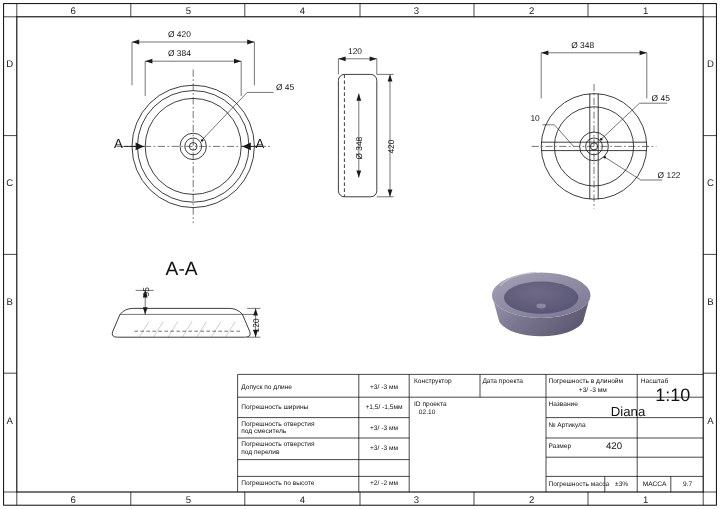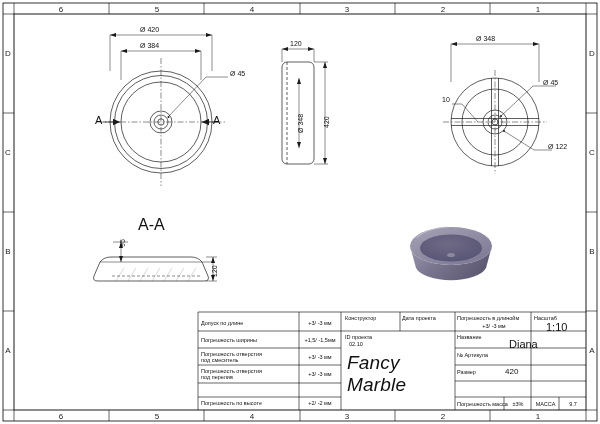--- a/index.html
+++ b/index.html
@@ -68,21 +68,21 @@
     color: #111;
     letter-spacing: 0.2px;
   }
   .modelname {
     position: absolute;
     font-size: 11px;
     color: #111;
   }
   .scaleval {
     position: absolute;
-    font-size: 11px;
+    font-size: 15px;
     color: #111;
   }
   .bigval {
     position: absolute;
     font-size: 8px;
     color: #111;
   }
   .render-wrap {
     position: absolute;
     left: 405px;
@@ -400,16 +400,14 @@
   <div class="tb-cell" style="left:510px; top:352px;"></div>
 
   <div class="tb-cell" style="left:457px; top:369px;">Размер</div>
   <div class="bigval" style="left:505px; top:367px;">420</div>
 
   <div class="tb-cell" style="left:457px; top:401px;">Погрешность масса</div>
   <div class="tb-cell c" style="left:505px; top:401px; width:26px;">±3%</div>
   <div class="tb-cell c" style="left:532px; top:401px; width:27px;">МАССА</div>
   <div class="tb-cell c" style="left:560px; top:401px; width:26px;">9.7</div>
 
-  <div class="brand" style="left:347px; top:352px; white-space:pre-line;"><span>Fancy
-Marble</span></div>
 
 </div>
 
 </body></html>

